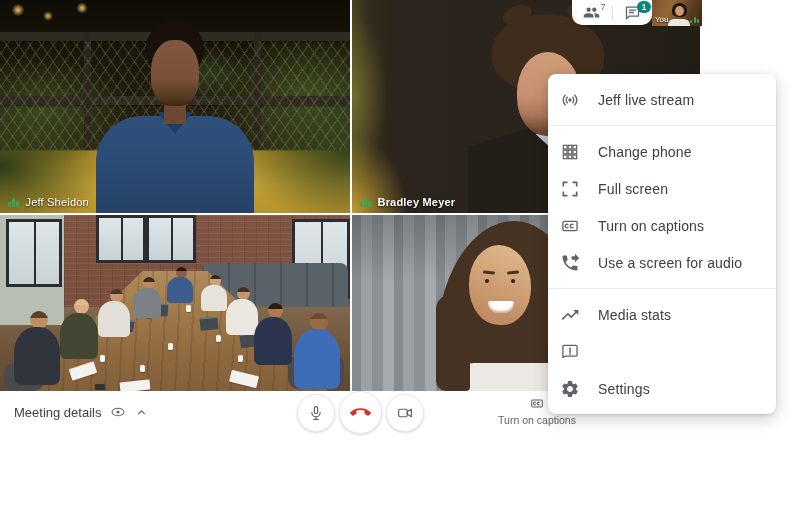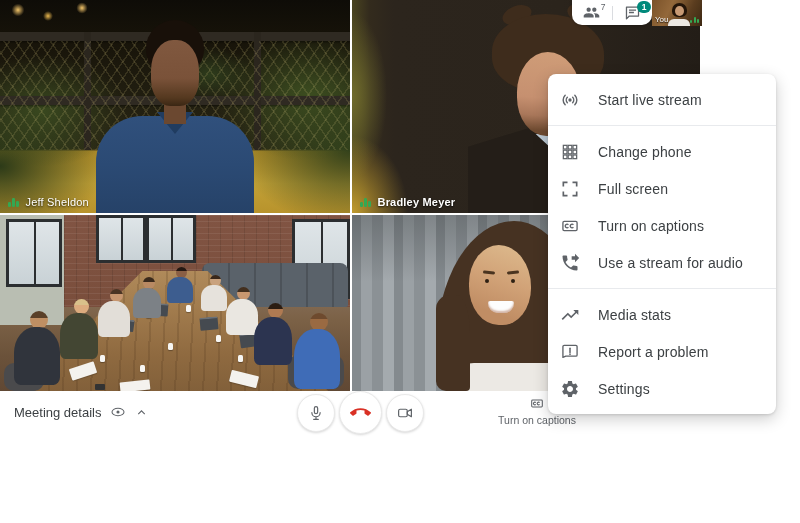--- a/index.html
+++ b/index.html
@@ -292,21 +292,21 @@
 
   <div class="menu">
 
     <div class="menu-item">
       <span class="mi-icon">
         <svg viewBox="0 0 24 24" fill="none" stroke="#5f6368" stroke-width="1.7" stroke-linecap="round">
           <circle cx="12" cy="12" r="2" fill="#5f6368" stroke="none"></circle>
           <path d="M8.8 8.8a4.6 4.6 0 0 0 0 6.4M15.2 8.8a4.6 4.6 0 0 1 0 6.4M6.2 6.2a8.2 8.2 0 0 0 0 11.6M17.8 6.2a8.2 8.2 0 0 1 0 11.6"></path>
         </svg>
       </span>
-      <span class="mi-label">Start live stream</span>
+      <span class="mi-label">Jeff live stream</span>
     </div>
 
 
     <div class="menu-divider"></div>
 
     <div class="menu-item">
       <span class="mi-icon">
         <svg viewBox="0 0 24 24" fill="none" stroke="#5f6368" stroke-width="1.5">
           <rect x="4" y="4" width="4.4" height="4.4"></rect>
             <rect x="9.8" y="4" width="4.4" height="4.4"></rect>
@@ -341,21 +341,21 @@
       <span class="mi-label">Turn on captions</span>
     </div>
 
     <div class="menu-item">
       <span class="mi-icon">
         <svg viewBox="0 0 24 24" fill="#5f6368">
           <path d="M18 11l5-5-5-5v3h-4v4h4v3z"></path>
           <path d="M20 15.5c-1.25 0-2.45-.2-3.57-.57-.35-.11-.74-.03-1.02.24l-2.2 2.2c-2.83-1.44-5.15-3.75-6.59-6.59l2.2-2.2c.28-.27.36-.66.25-1.02C8.7 6.45 8.5 5.25 8.5 4c0-.55-.45-1-1-1H4c-.55 0-1 .45-1 1 0 9.39 7.61 17 17 17 .55 0 1-.45 1-1v-3.5c0-.55-.45-1-1-1z"></path>
         </svg>
       </span>
-      <span class="mi-label">Use a stream for audio</span>
+      <span class="mi-label">Use a screen for audio</span>
     </div>
 
     <div class="menu-divider"></div>
 
     <div class="menu-item">
       <span class="mi-icon">
         <svg viewBox="0 0 24 24" fill="#5f6368">
           <path d="M16 6l2.29 2.29-4.88 4.88-4-4L2 16.59 3.41 18l6-6 4 4 6.29-6.29L22 12V6z"></path>
         </svg>
       </span>
@@ -363,21 +363,20 @@
     </div>
 
     <div class="menu-item">
       <span class="mi-icon">
         <svg viewBox="0 0 24 24" fill="none" stroke="#5f6368" stroke-width="1.6">
           <path d="M3.5 18.5V5.5A1.5 1.5 0 0 1 5 4h14a1.5 1.5 0 0 1 1.5 1.5v10A1.5 1.5 0 0 1 19 17H7z" stroke-linejoin="round"></path>
           <path d="M12 7.5v5" stroke-width="1.8" stroke-linecap="round"></path>
           <circle cx="12" cy="14.6" r="1" fill="#5f6368" stroke="none"></circle>
         </svg>
       </span>
-      <span class="mi-label">Report a problem</span>
     </div>
 
 
     <div class="menu-item">
       <span class="mi-icon">
         <svg viewBox="0 0 24 24" fill="#5f6368">
           <path d="M19.14 12.94c.04-.3.06-.61.06-.94s-.02-.64-.07-.94l2.03-1.58c.18-.14.23-.41.12-.61l-1.92-3.32c-.12-.22-.37-.29-.59-.22l-2.39.96c-.5-.38-1.03-.7-1.62-.94l-.36-2.54c-.04-.24-.24-.41-.48-.41h-3.84c-.24 0-.43.17-.47.41l-.36 2.54c-.59.24-1.13.57-1.62.94l-2.39-.96c-.22-.08-.47 0-.59.22L2.74 8.87c-.12.21-.08.47.12.61l2.03 1.58c-.05.3-.09.63-.09.94s.02.64.07.94l-2.03 1.58c-.18.14-.23.41-.12.61l1.92 3.32c.12.22.37.29.59.22l2.39-.96c.5.38 1.03.7 1.62.94l.36 2.54c.05.24.24.41.48.41h3.84c.24 0 .44-.17.47-.41l.36-2.54c.59-.24 1.13-.56 1.62-.94l2.39.96c.22.08.47 0 .59-.22l1.92-3.32c.12-.22.07-.47-.12-.61l-2.01-1.58zM12 15.6c-1.98 0-3.6-1.62-3.6-3.6s1.62-3.6 3.6-3.6 3.6 1.62 3.6 3.6-1.62 3.6-3.6 3.6z"></path>
         </svg>
       </span>
       <span class="mi-label">Settings</span>

